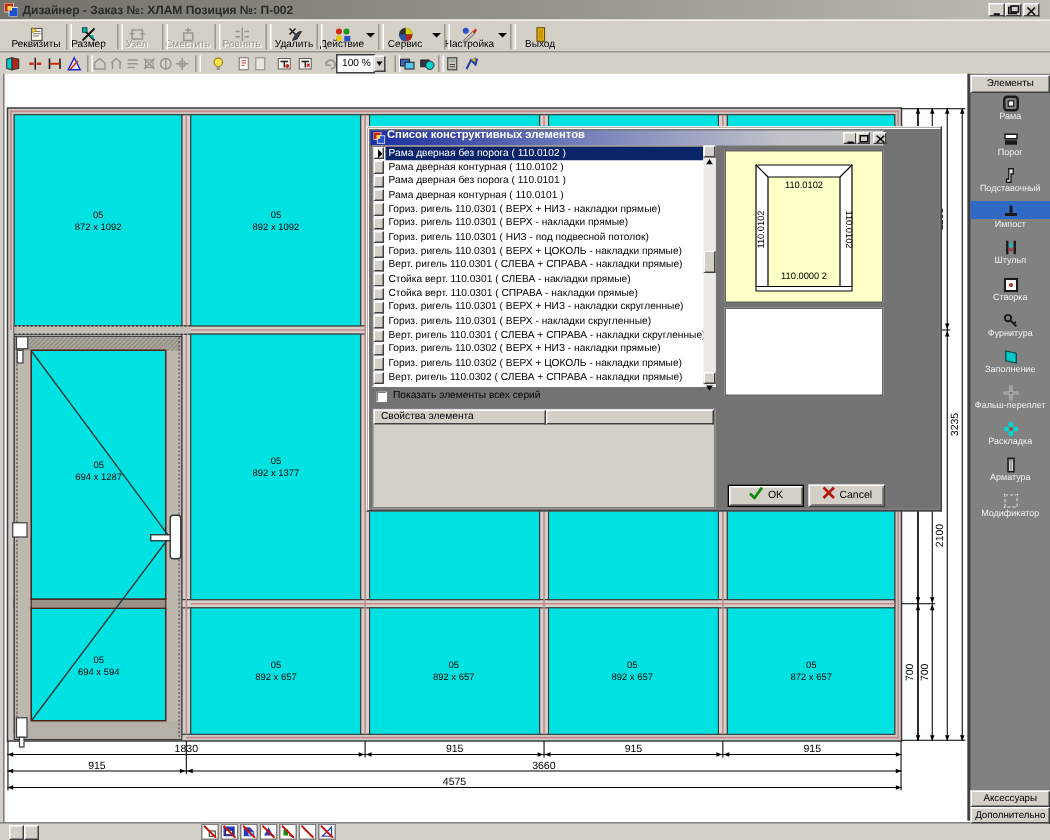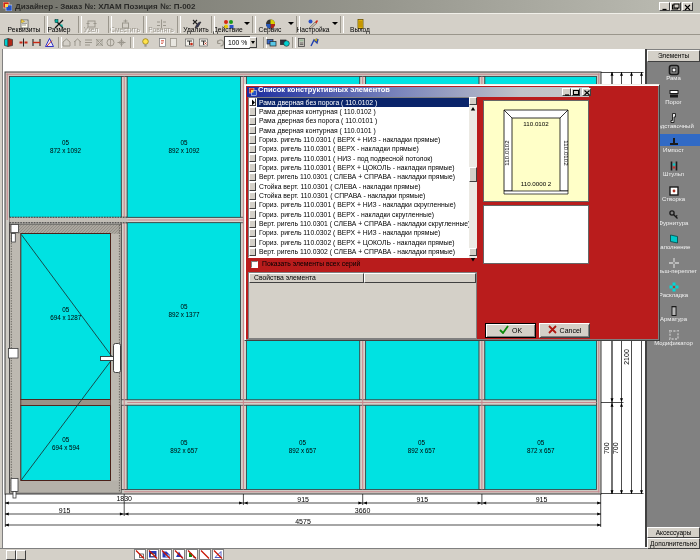--- a/index.html
+++ b/index.html
@@ -50,21 +50,21 @@
     box-sizing:border-box;font-size:6.5px;text-align:center;line-height:10px;color:#000;}
   .rpit{position:absolute;left:0;width:53px;text-align:center;}
   .rpit .rlbl{position:absolute;left:-2px;right:-2px;top:13px;font-size:6px;color:#f2f2f2;white-space:nowrap;}
   .rpit .ric{position:absolute;left:50%;margin-left:-6px;top:0;width:12px;height:12px;}
   #rpsel{position:absolute;left:0px;top:0px;width:53px;height:12px;background:#316ac5;}
   .rbot{position:absolute;left:0px;width:53px;height:11px;background:#d4d0c8;
     border-top:1px solid #fff;border-left:1px solid #fff;
     border-right:1px solid #404040;border-bottom:1px solid #404040;
     box-sizing:border-box;font-size:6.5px;text-align:center;line-height:9px;color:#000;}
   
-  #dlg{left:244px;top:84px;width:416px;height:257px;background:#b91c1c;
+  #dlg{left:244px;top:84px;width:384px;height:257px;background:#737373;
     border-top:1px solid #f0efe9;border-left:1px solid #f0efe9;
     border-right:1px solid #404040;border-bottom:1px solid #404040;
     box-shadow:inset 1px 1px 0 #fff, inset -1px -1px 0 #808080;box-sizing:border-box;padding-left:16px;}
   #dtitle{left:2px;top:2px;width:342px;height:10px;
     background:linear-gradient(90deg,#1c2da0 0%,#7c86bc 45%,#c0c2c8 80%,#c6c6c6 100%);}
   #dtitletxt{left:13px;top:0px;font-size:7.5px;font-weight:bold;color:#fff;white-space:nowrap;}
   .dsys{top:3px;width:9px;height:8px;background:#d4d0c8;
     border-top:1px solid #fff;border-left:1px solid #fff;
     border-right:1px solid #404040;border-bottom:1px solid #404040;
     box-sizing:border-box;font-size:6px;line-height:5px;text-align:center;}

